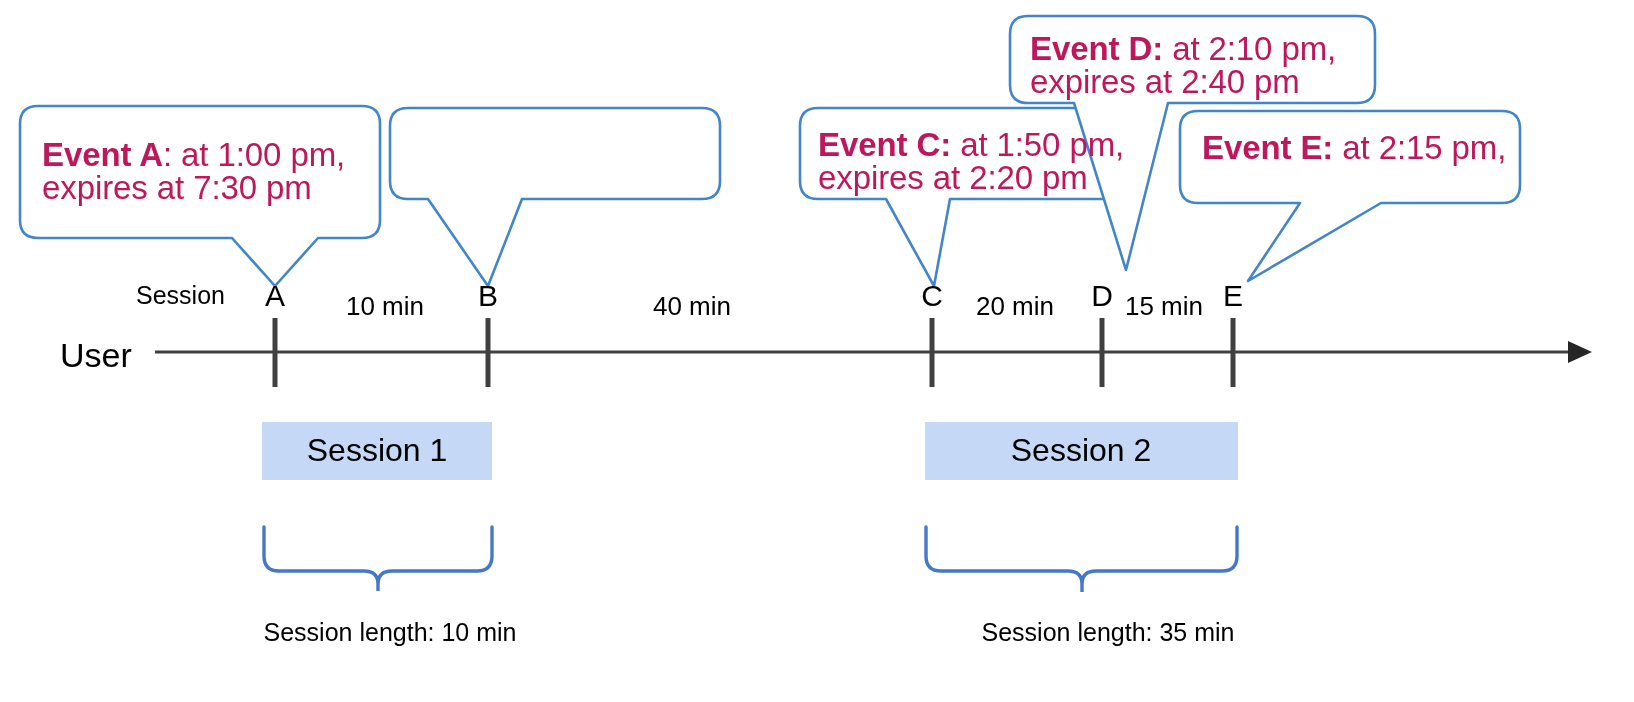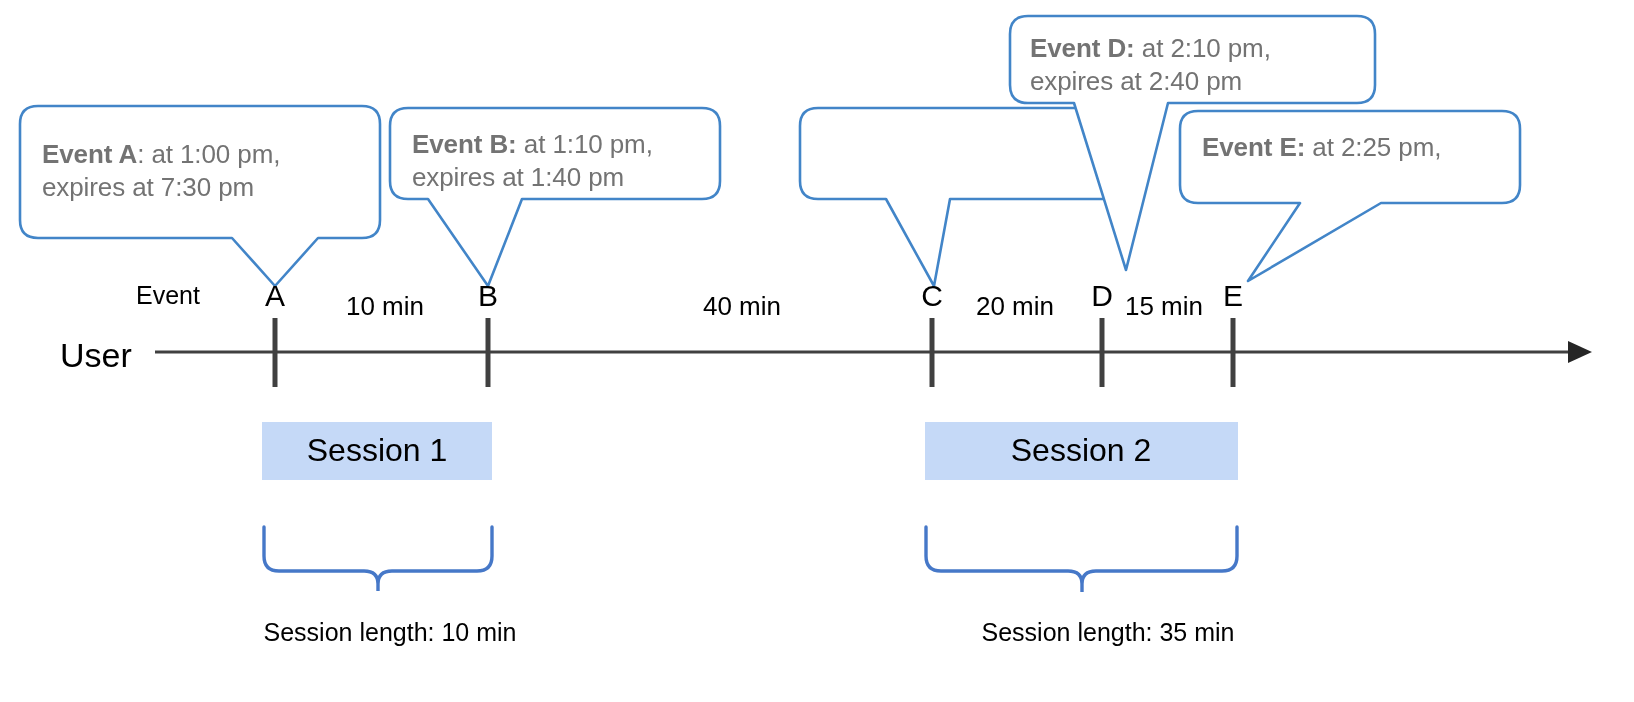--- a/index.html
+++ b/index.html
@@ -1,21 +1,21 @@
 <!DOCTYPE html>
 <html><head>
 <meta charset="utf-8">
 <style>
   html,body{margin:0;padding:0;background:#ffffff;}
   body{width:1634px;height:702px;overflow:hidden;
        font-family:"Liberation Sans","DejaVu Sans",sans-serif;color:#000;}
   #stage{position:relative;width:1634px;height:702px;}
   #vec{position:absolute;left:0;top:0;width:1634px;height:702px;}
 
-  .callout-text{position:absolute;font-size:26px;line-height:33px;color:#737373;
+  .callout-text{position:absolute;font-size:33px;line-height:33px;color:#be185d;
                 white-space:pre-line;letter-spacing:-0.1px;}
   .callout-text b{font-weight:bold;}
 
   .axis-letter{position:absolute;font-size:30px;line-height:30px;text-align:center;
                transform:translateX(-50%);}
   .interval-label{position:absolute;font-size:26px;line-height:21px;text-align:center;
                   transform:translateX(-50%);}
   .events-label{position:absolute;font-size:25px;line-height:25px;}
   .user-label{position:absolute;font-size:34px;line-height:34px;}
   .session-label{position:absolute;font-size:32px;line-height:25px;text-align:center;
@@ -104,39 +104,39 @@
                L 1068,571 Q 1082,571 1082,584
                L 1082,592
                L 1082,584 Q 1082,571 1096,571
                L 1222,571 Q 1237,571 1237,556
                L 1237,527"></path>
     </g>
   </svg>
 
   <div class="callout-text" style="left:42px;  top:138px; width:330px;"><b>Event A</b><span>: </span><span>at 1:00 pm,</span><br><span>expires at 7:30 pm</span></div>
 
-  <div class="callout-text" style="left:412px; top:128px; width:300px;"><b>Event B:</b><span> </span><span>at 1:10 pm,</span><br><span>expires at 1:40 pm</span></div>
 
+  <div class="callout-text" style="left:818px; top:128px; width:310px;"><b>Event C:</b><span> </span><span>at 1:50 pm,</span><br><span>expires at 2:20 pm</span></div>
 
   <div class="callout-text" style="left:1030px; top:32px; width:335px;"><b>Event D:</b><span> </span><span>at 2:10 pm,</span><br><span>expires at 2:40 pm</span></div>
 
-  <div class="callout-text" style="left:1202px; top:131px; width:310px;"><b>Event E:</b><span> </span><span>at 2:25 pm,</span><br></div>
+  <div class="callout-text" style="left:1202px; top:131px; width:310px;"><b>Event E:</b><span> </span><span>at 2:15 pm,</span><br></div>
 
-  <div class="events-label" style="left:136px; top:283px;">Event</div>
+  <div class="events-label" style="left:136px; top:283px;">Session</div>
 
   <div class="user-label" style="left:60px; top:338px;">User</div>
 
   <div class="axis-letter" style="left:275px;  top:281px;">A</div>
   <div class="axis-letter" style="left:488px;  top:281px;">B</div>
   <div class="axis-letter" style="left:932px;  top:281px;">C</div>
   <div class="axis-letter" style="left:1102px; top:281px;">D</div>
   <div class="axis-letter" style="left:1233px; top:281px;">E</div>
 
   <div class="interval-label" style="left:385px;  top:296px;">10 min</div>
-  <div class="interval-label" style="left:742px;  top:296px;">40 min</div>
+  <div class="interval-label" style="left:692px;  top:296px;">40 min</div>
   <div class="interval-label" style="left:1015px; top:296px;">20 min</div>
   <div class="interval-label" style="left:1164px; top:296px;">15 min</div>
 
   <div class="session-label" style="left:377px;  top:438px;">Session 1</div>
   <div class="session-label" style="left:1081px; top:438px;">Session 2</div>
 
   <div class="length-label" style="left:390px;  top:620px;">Session length: 10 min</div>
   <div class="length-label" style="left:1108px; top:620px;">Session length: 35 min</div>
 
 </div>

